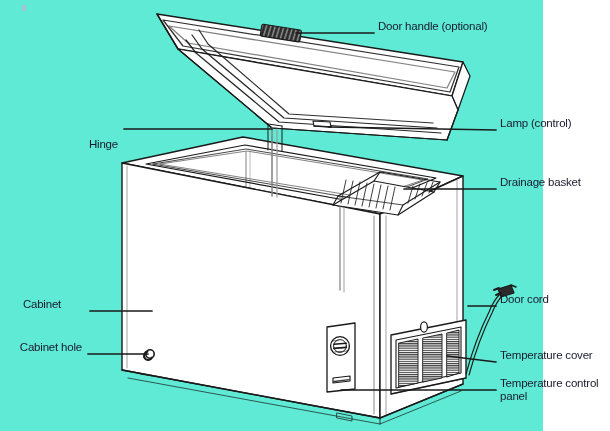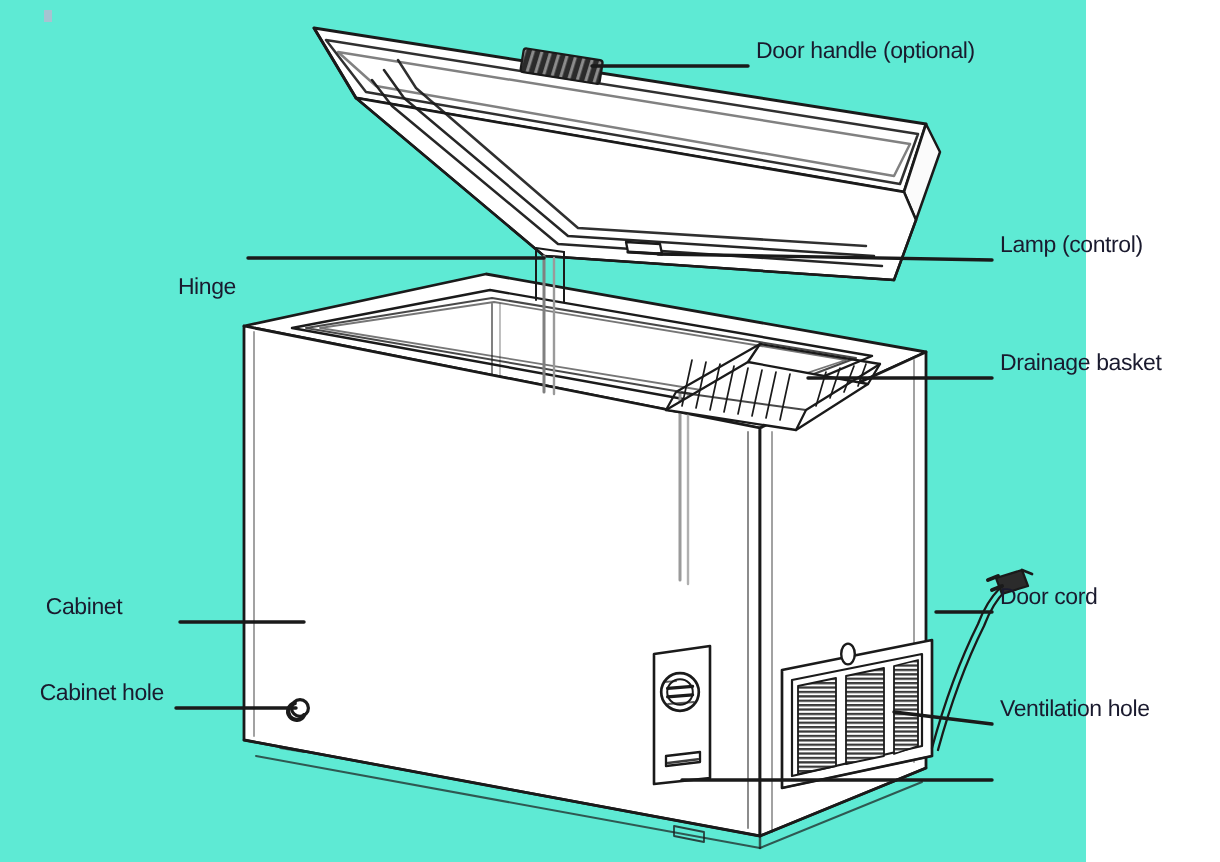--- a/index.html
+++ b/index.html
@@ -182,19 +182,21 @@
         <line x1="90" y1="311" x2="152" y2="311"></line>
         <line x1="88" y1="354" x2="148" y2="354"></line>
       </g>
     </g>
   </svg>
 
   <div class="lbl r" style="left:378px;top:20px;">Door handle (optional)</div>
   <div class="lbl r" style="left:500px;top:117px;">Lamp (control)</div>
   <div class="lbl r" style="left:500px;top:176px;">Drainage basket</div>
   <div class="lbl r" style="left:500px;top:293px;">Door cord</div>
-  <div class="lbl r" style="left:500px;top:349px;">Ventilation hole</div>
+  <div class="lbl r" style="left:500px;top:349px;">Temperature cover</div>
+  <div class="lbl r" style="left:500px;top:377px;">Temperature control
+panel</div>
 
   <div class="lbl l" style="left:16px;top:114px;width:102px;margin-top:24px;">Hinge</div>
   <div class="lbl l" style="left:0px;top:298px;width:84px;text-align:center;">Cabinet</div>
   <div class="lbl l" style="left:0px;top:341px;width:82px;">Cabinet hole</div>
 
 </div>
 
 </body></html>

